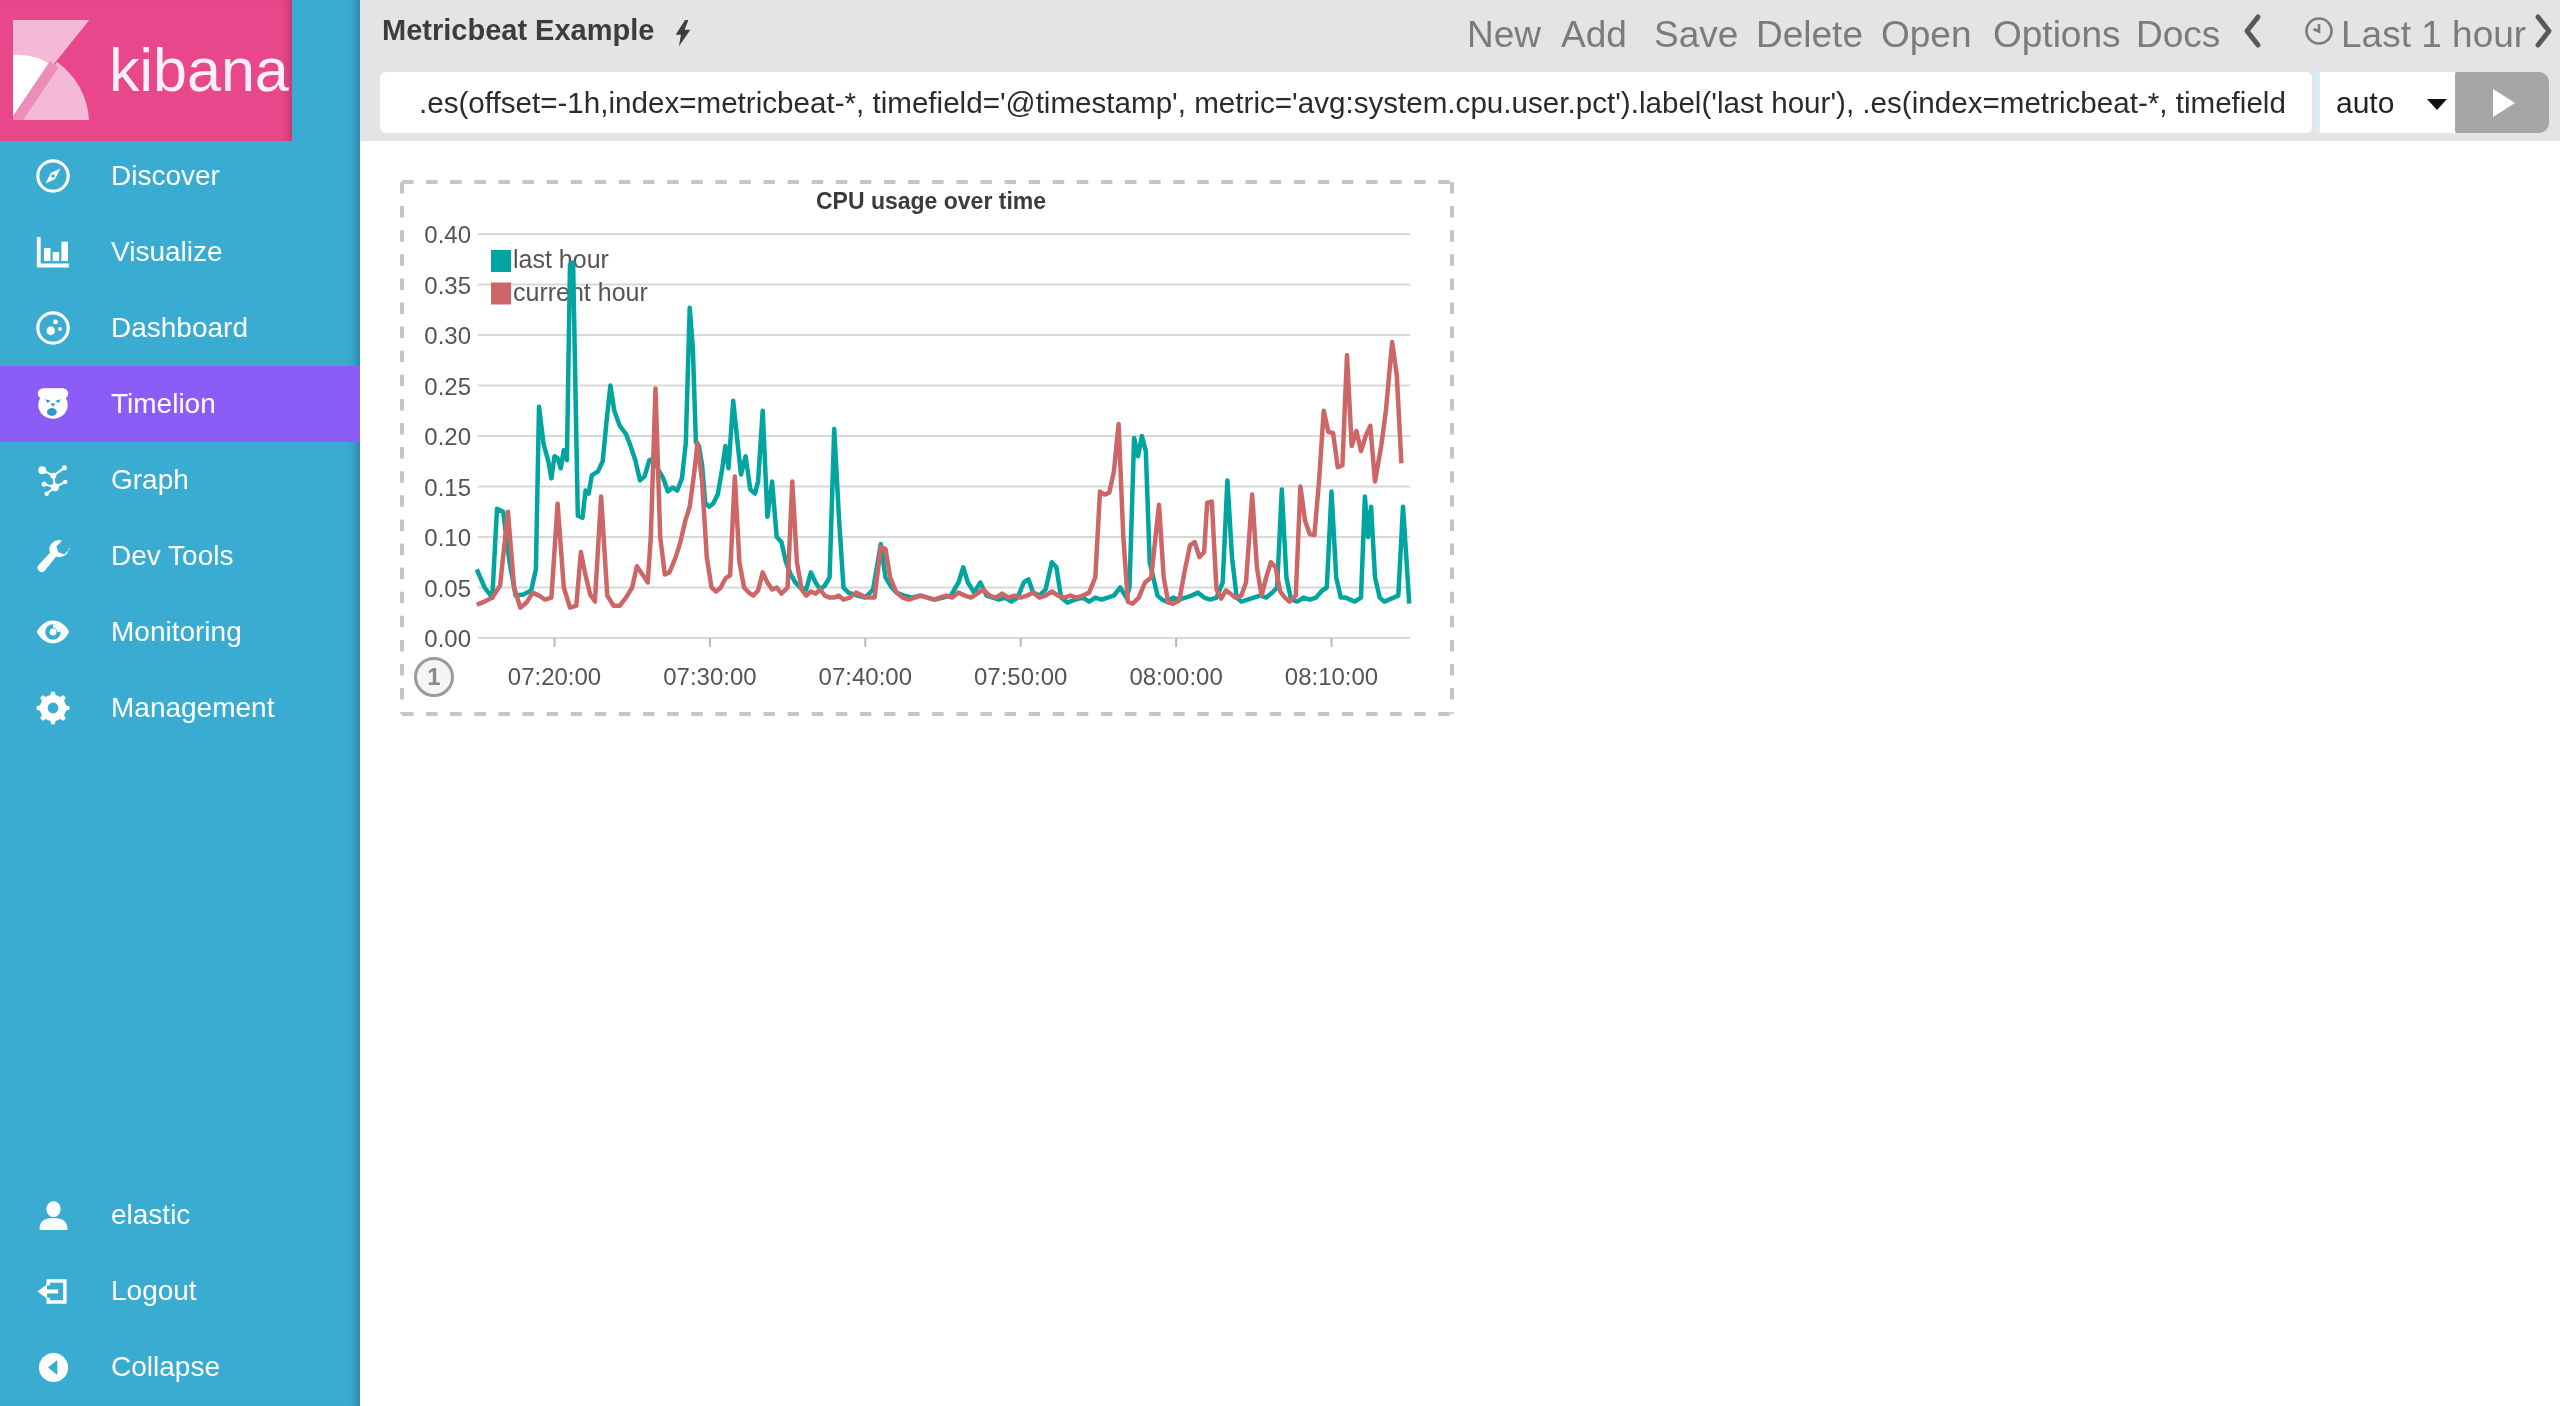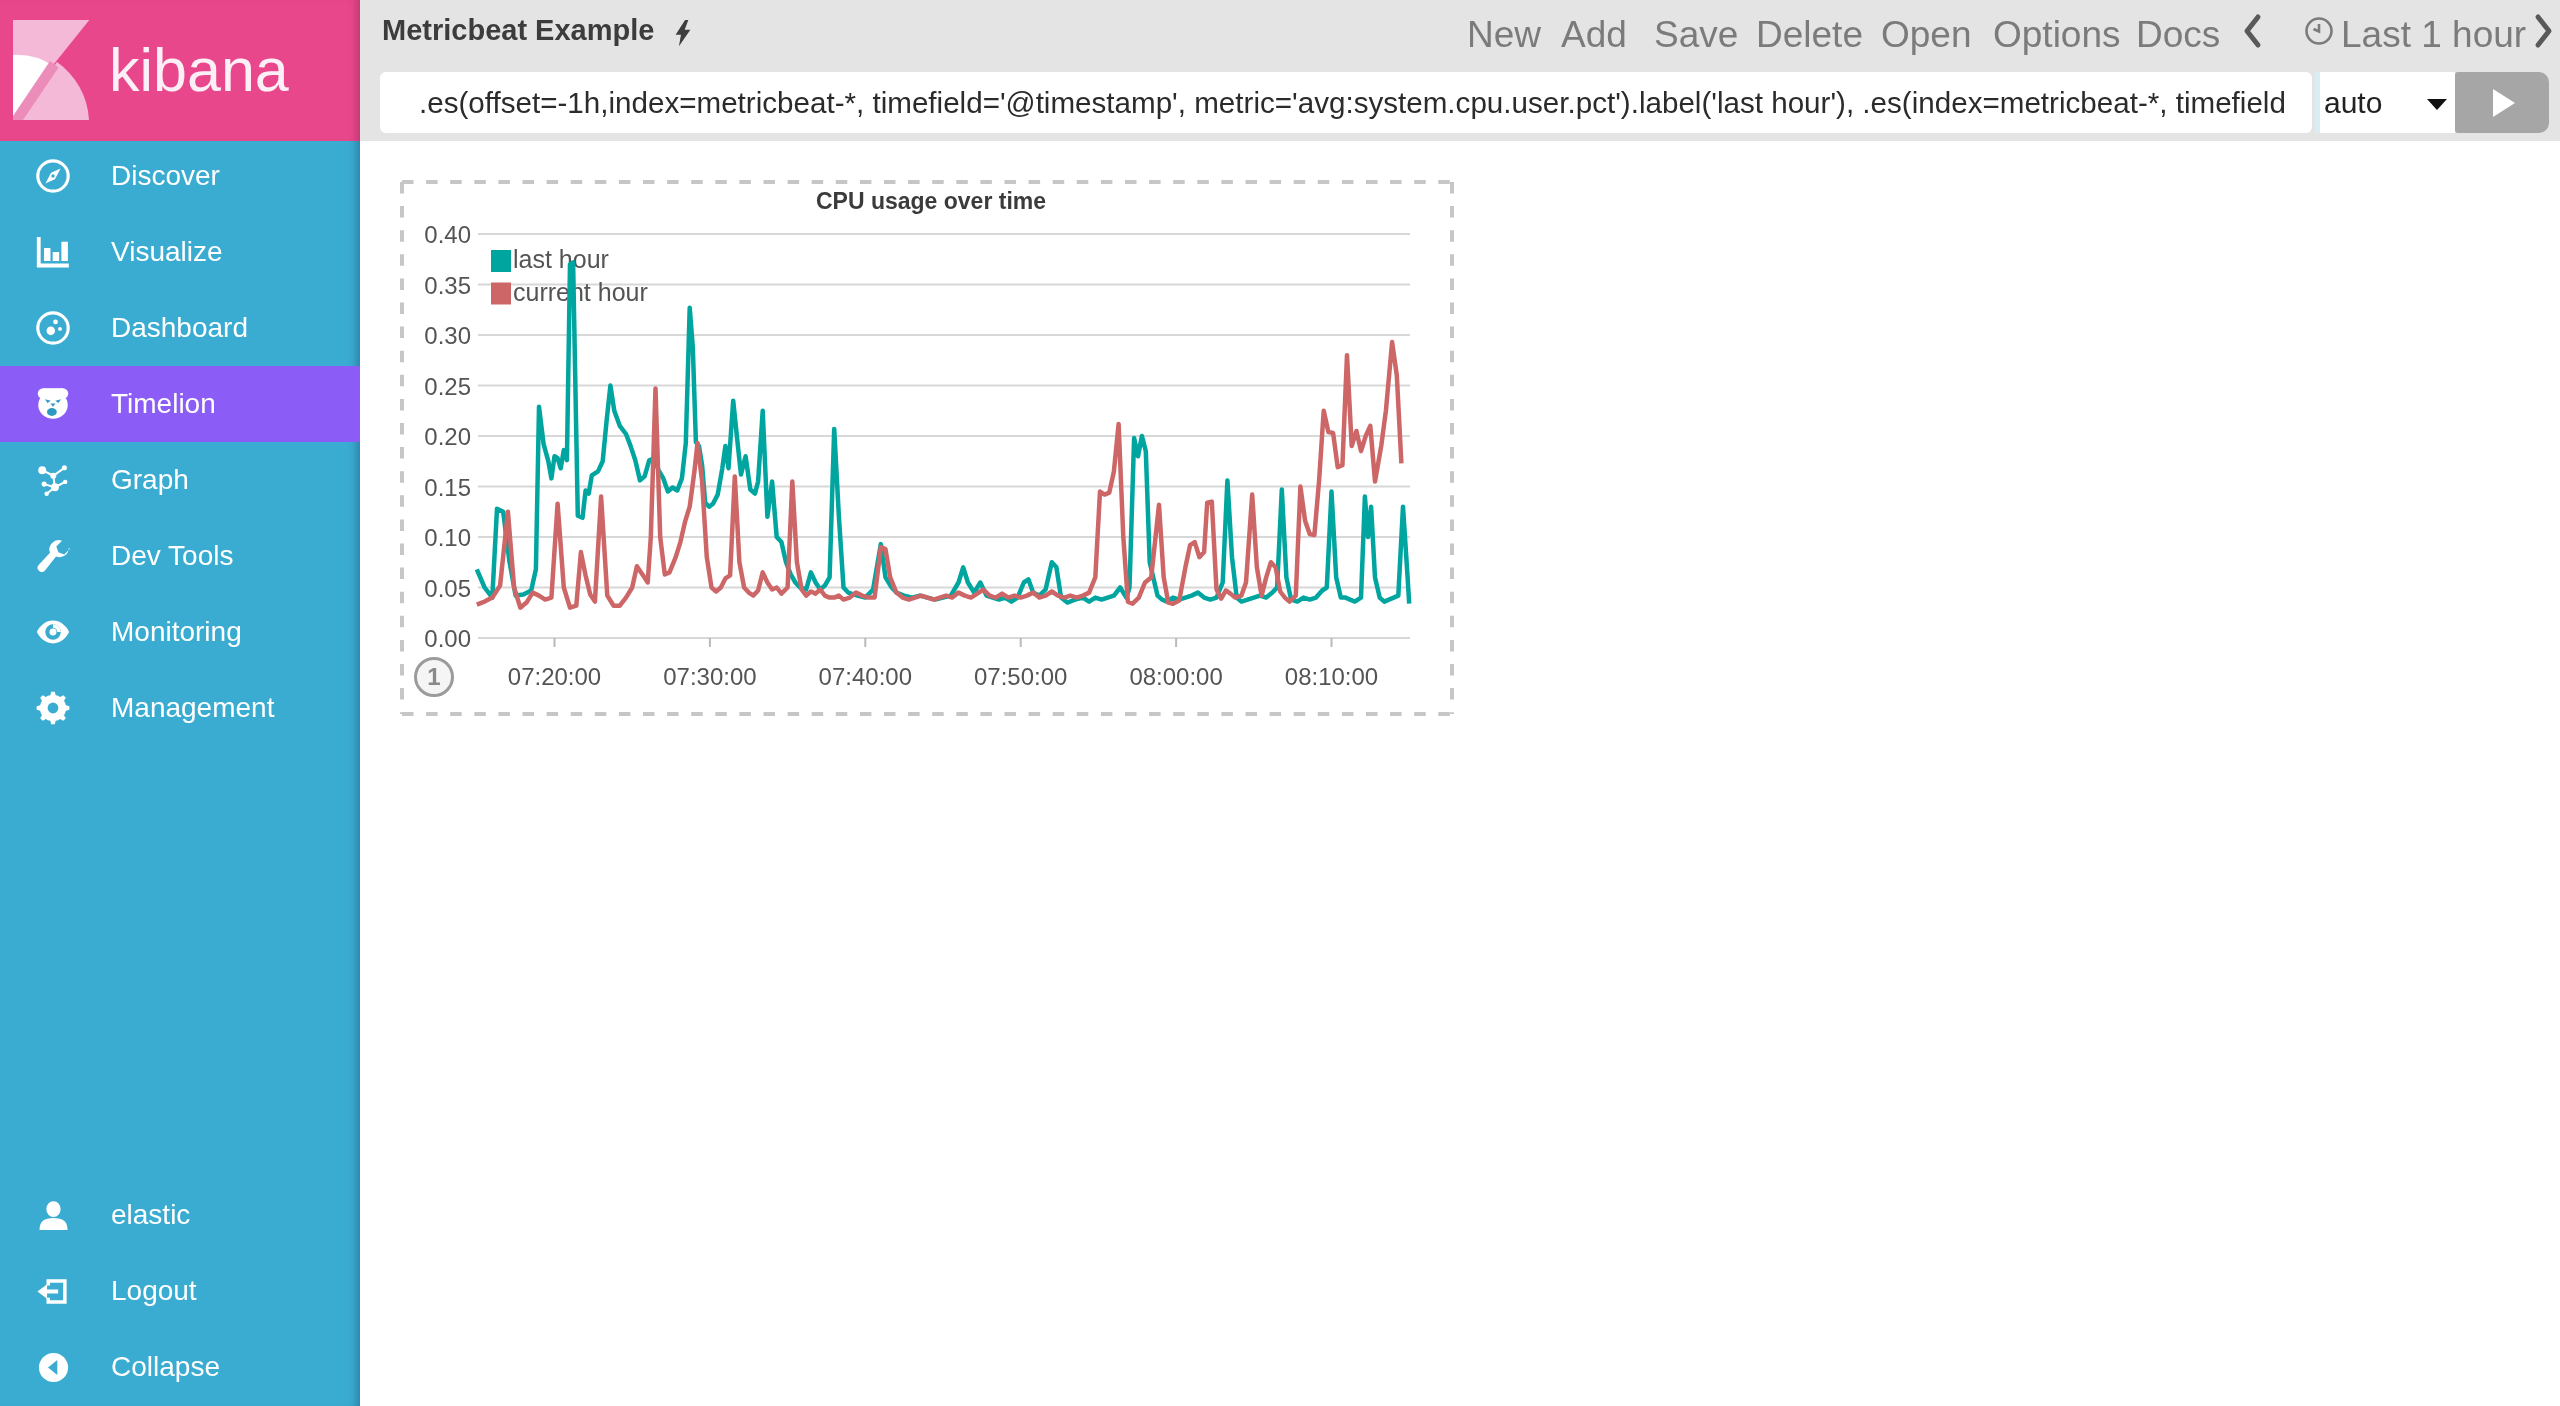--- a/index.html
+++ b/index.html
@@ -1,30 +1,30 @@
 <!DOCTYPE html>
 <html><head><meta charset="utf-8"><title>Kibana</title><style>
 * { margin:0; padding:0; box-sizing:border-box; }
 html,body { width:2560px; height:1406px; background:#fff; font-family:"Liberation Sans",sans-serif; overflow:hidden; }
 .sidebar { position:fixed; left:0; top:0; width:360px; height:1406px; background:#3bacd1; box-shadow:inset -10px 0 10px -7px rgba(0,0,40,0.28); }
-.logo { position:absolute; left:0; top:0; width:360px; height:141px; background:#e8488b; box-shadow:inset -10px 0 10px -7px rgba(60,0,30,0.25); }
+.logo { position:absolute; left:0; top:0; width:292px; height:141px; background:#e8488b; box-shadow:inset -10px 0 10px -7px rgba(60,0,30,0.25); }
 .logo .word { position:absolute; left:109px; top:35px; color:#fdeff6; font-size:61px; font-weight:400; }
 .nav { position:absolute; left:0; top:138px; width:360px; }
 .navbot { position:absolute; left:0; bottom:1px; width:316px; }
 .nav-item { height:76px; display:flex; align-items:center; color:#fff; font-size:28px; }
 .nav-item.sel { background:#8b5cf6; }
 .nico { width:38px; height:38px; margin-left:34px; display:flex; align-items:center; justify-content:center; }
 .nlab { margin-left:39px; }
 .topbar { position:fixed; left:360px; top:0; width:2200px; height:141px; background:#e4e4e4; }
 .tb-title { position:absolute; left:22px; top:14px; font-size:29px; font-weight:bold; color:#3c3c3c; }
 .tb-menu { position:absolute; left:0; top:14px; width:2200px; height:40px; font-size:37px; color:#7b7b7b; }
 .tb-input { position:absolute; left:20px; top:72px; width:1932px; height:61px; background:#fff; border-radius:6px; font-size:29.6px; color:#2b2b2b; line-height:61px; padding-left:39px; white-space:nowrap; overflow:hidden; }
 .tb-sep { position:absolute; left:1955px; top:72px; width:5px; height:61px; background:#d8edf4; }
 .tb-auto { position:absolute; left:1960px; top:72px; width:135px; height:61px; background:#fff; font-size:30px; color:#222; line-height:61px; }
-.tb-auto .at { margin-left:4px; }
+.tb-auto .at { margin-left:16px; }
 .tb-auto .caret { position:absolute; right:8px; top:27px; width:0; height:0; border-left:10px solid transparent; border-right:10px solid transparent; border-top:11px solid #111; }
 .tb-play { position:absolute; left:2095px; top:72px; width:94px; height:61px; background:#a6a6a6; border-radius:3px 10px 10px 3px; }
 .tb-play .tri { position:absolute; left:38px; top:17px; width:0; height:0; border-top:14px solid transparent; border-bottom:14px solid transparent; border-left:22px solid #fff; }
 .panel { position:fixed; left:400px; top:180px; width:1054px; height:536px; }
 .bubble { position:fixed; left:414px; top:657px; width:40px; height:40px; border:3px solid #9b9b9b; border-radius:50%; background:#f5f5f5; color:#8a8a8a; font-size:24px; font-weight:bold; text-align:center; line-height:34px; }
 </style></head><body>
 <div class="topbar">
   <div class="tb-title">Metricbeat Example <svg width="22" height="32" viewBox="0 0 22 32" style="position:absolute;left:292px;top:6px">
         <path d="M13.5 0 L2 18 h6.5 L6 32 L20 12 h-7 L17.5 0 Z" fill="#3e3e3e" transform="scale(0.82)"></path>
       </svg></div>

